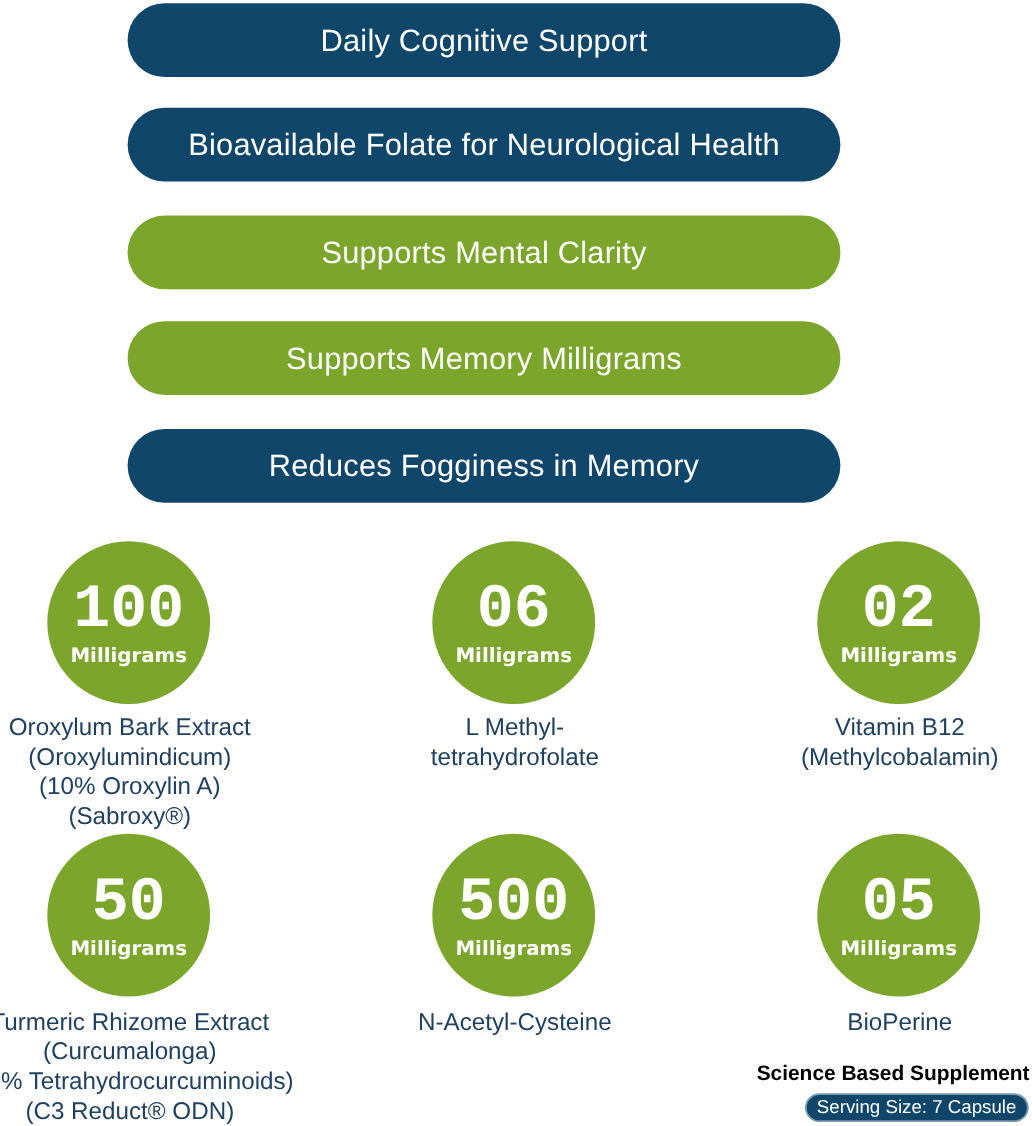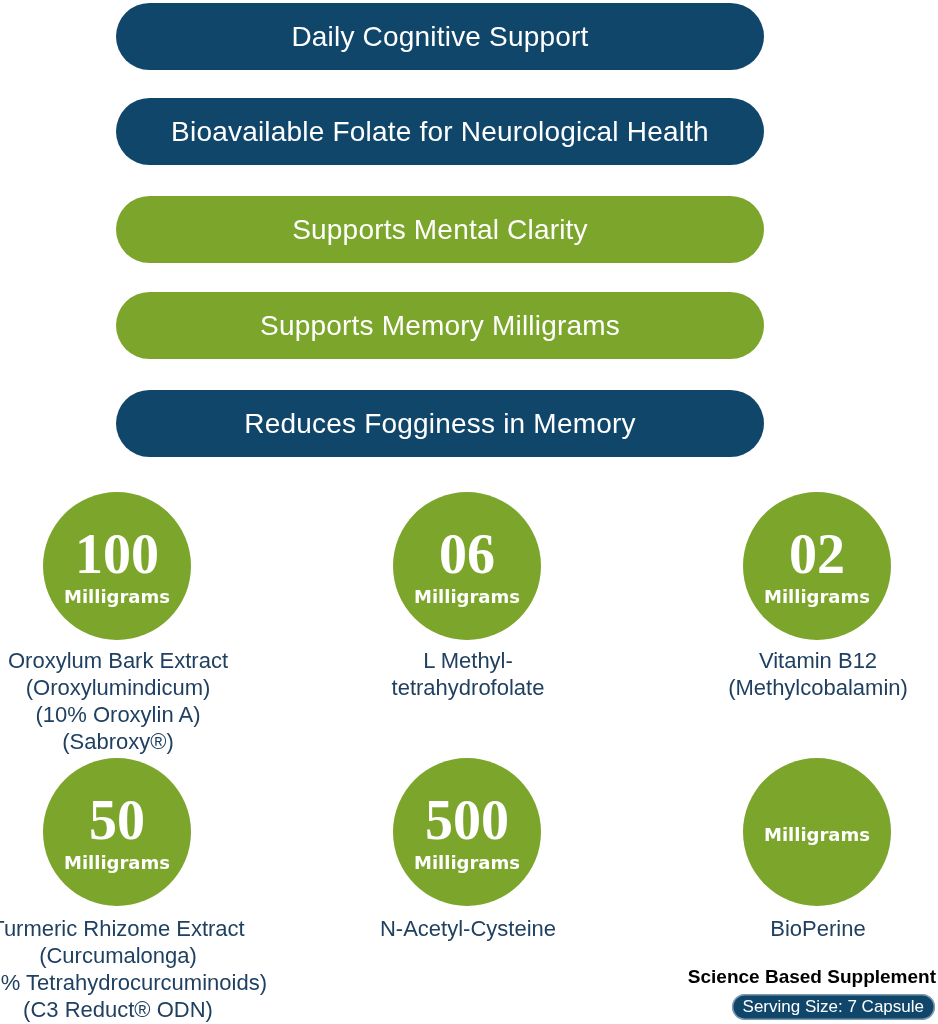--- a/index.html
+++ b/index.html
@@ -46,21 +46,21 @@
     border-radius: 50%;
     background: #7CA52B;
     color: #ffffff;
     display: flex;
     flex-direction: column;
     align-items: center;
     justify-content: center;
     text-align: center;
   }
   .amount {
-    font-family: Liberation Serif, serif;
+    font-family: Liberation Mono, monospace;
     font-weight: 700;
     font-size: 56px;
     line-height: 1;
     letter-spacing: 0px;
   }
   .unit {
     font-family: "DejaVu Sans", sans-serif;
     font-weight: 700;
     font-size: 18px;
     line-height: 1;
@@ -164,20 +164,21 @@
 
   <div class="circle row2 col1">
     <div class="amount">50</div>
     <div class="unit">Milligrams</div>
   </div>
   <div class="circle row2 col2">
     <div class="amount">500</div>
     <div class="unit">Milligrams</div>
   </div>
   <div class="circle row2 col3">
+    <div class="amount">05</div>
     <div class="unit">Milligrams</div>
   </div>
 
   <div class="ing-label lrow2 lcol1">
     <div>Turmeric Rhizome Extract</div>
     <div>(Curcumalonga)</div>
     <div>(95% Tetrahydrocurcuminoids)</div>
     <div>(C3 Reduct® ODN)</div>
   </div>
   <div class="ing-label lrow2 lcol2">

